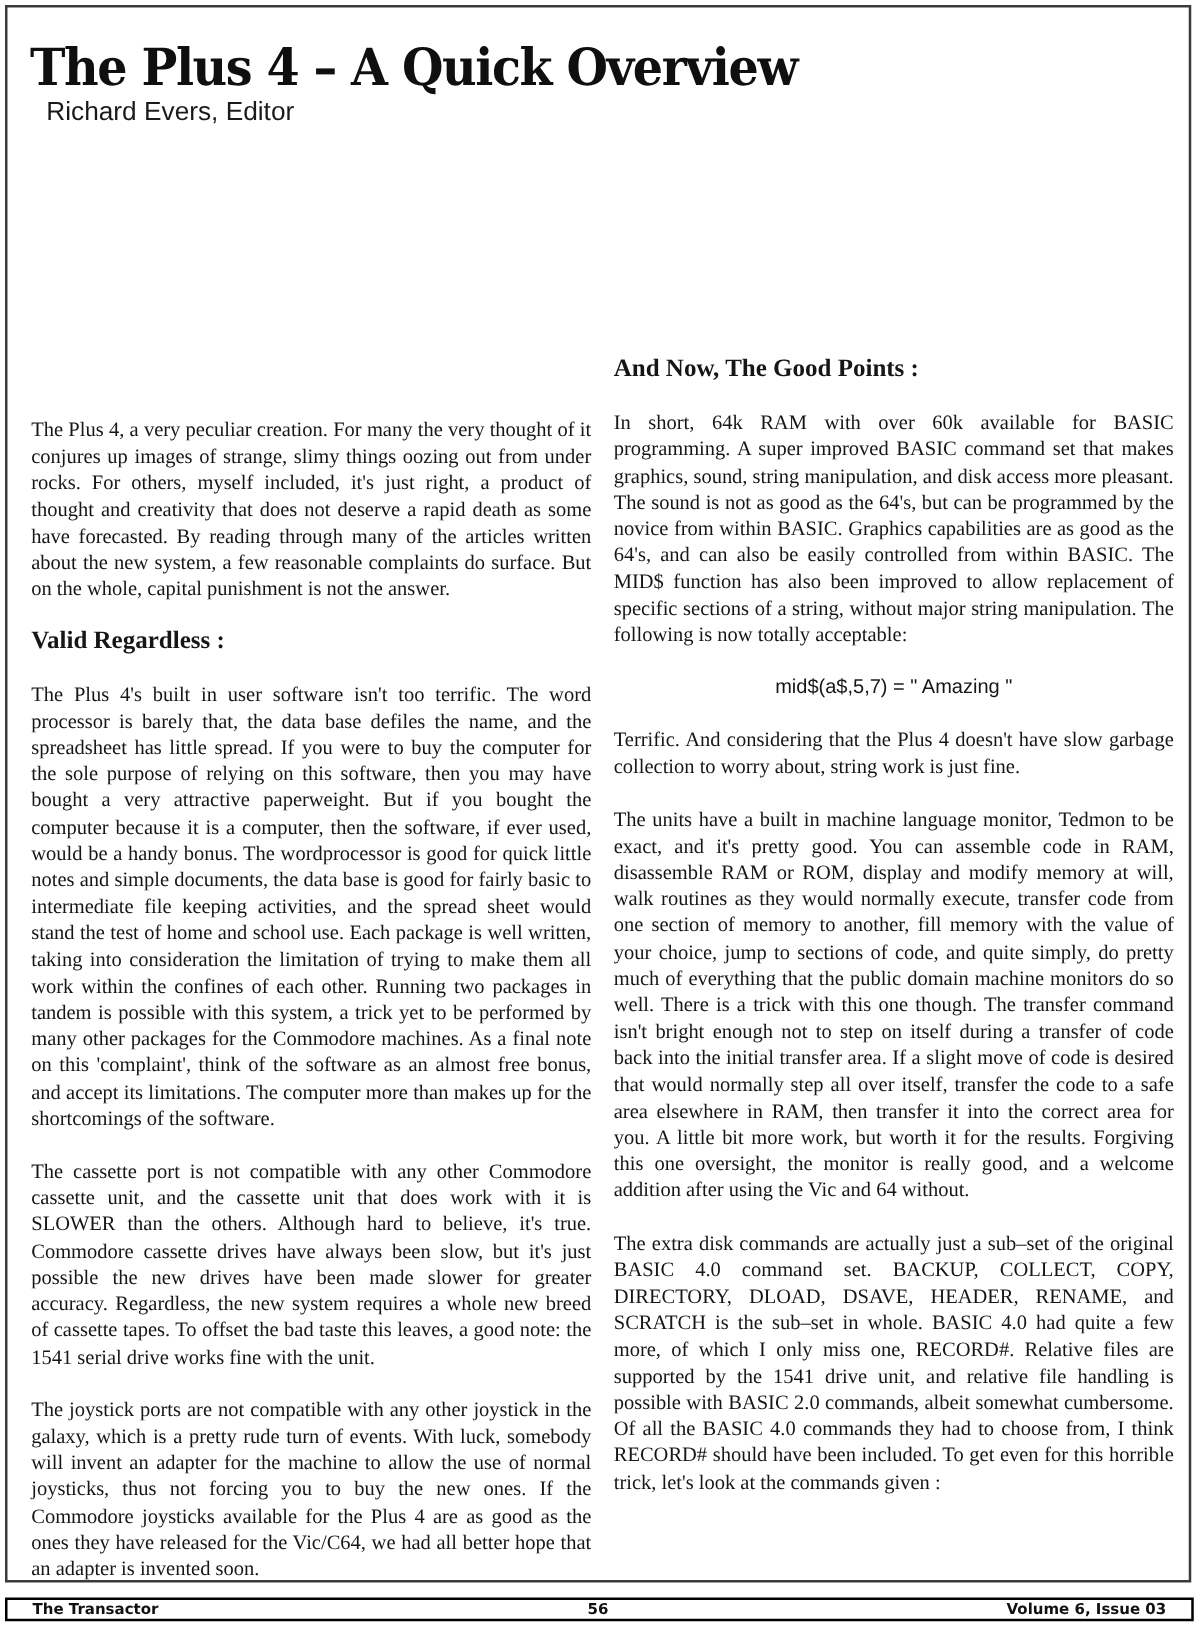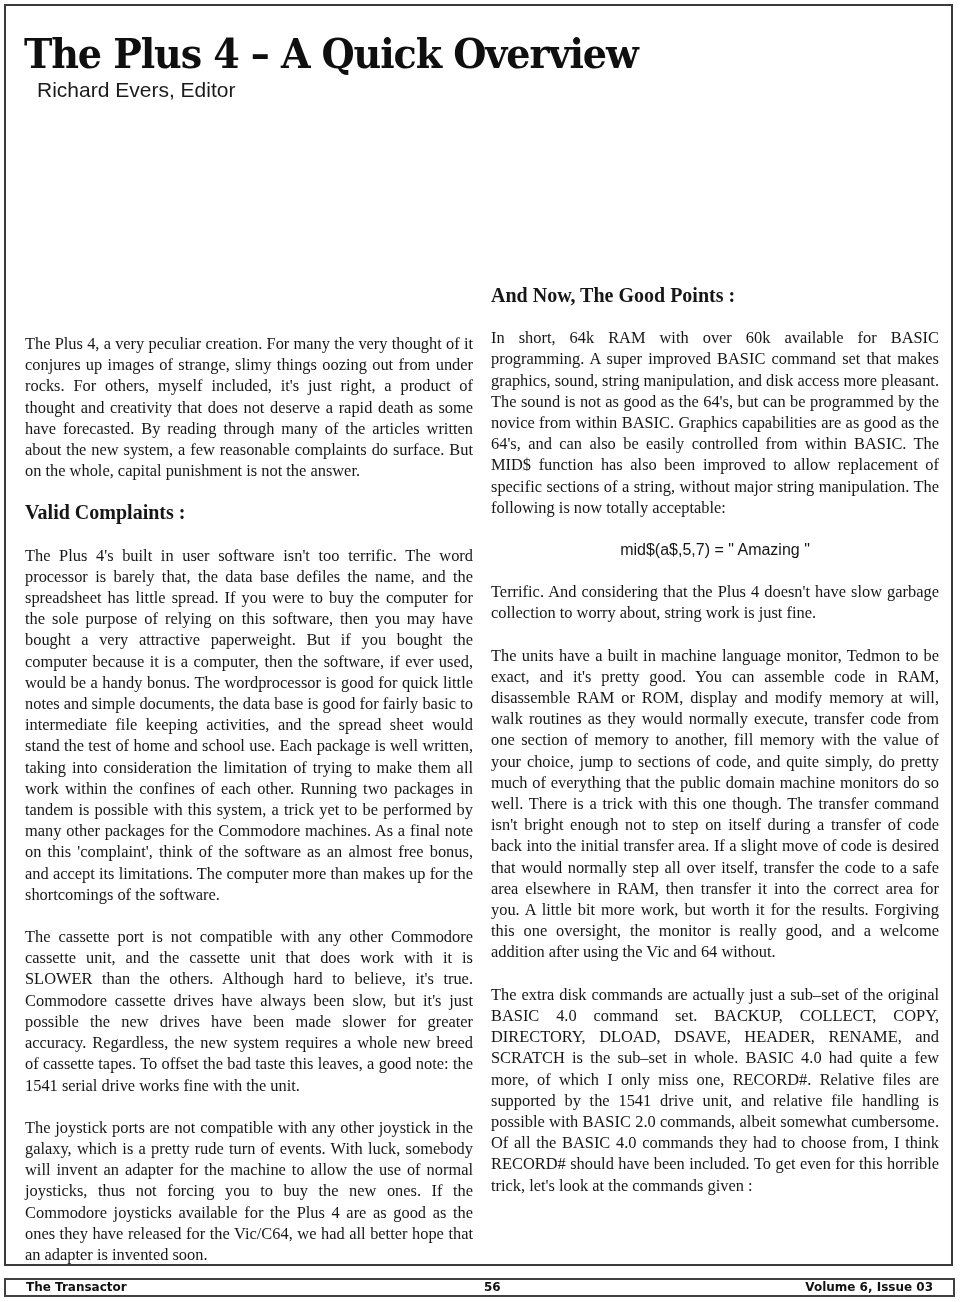--- a/index.html
+++ b/index.html
@@ -7,37 +7,37 @@
   .frame { position: absolute; left: 4px; top: 4px; width: 949px; height: 1262px; border: 2px solid #3a3a3a; border-top-width: 2px; box-sizing: border-box; }
   .title { position: absolute; left: 24px; top: 30px; font-family: "DejaVu Serif", serif; font-weight: bold; font-size: 41px; letter-spacing: -1.2px; color: #0f0f0f; margin: 0; white-space: nowrap; transform: scaleX(0.93); transform-origin: left top; }
   .byline { position: absolute; left: 25px; top: 78px; font-family: "Liberation Sans", sans-serif; font-size: 21px; color: #1a1a1a; margin-left: 12px; }
   .col { position: absolute; top: 285px; width: 448px; font-size: 16.4px; line-height: 21.2px; }
   .col.left { left: 25px; margin-top: 48px; }
   .col.right { left: 491px; }
   .col p { margin: 0 0 21px 0; text-align: justify; }
   .col h3 { margin: 0 0 21px 0; font-size: 20px; font-weight: bold; line-height: 21.2px; }
   .code { text-align: center !important; font-family: "Liberation Sans", sans-serif; font-size: 16px; margin: 0 0 21px 0; }
   .underline { text-decoration-thickness: 1px; text-underline-offset: 3px; }
-  .footer { position: absolute; left: 4px; top: 1278px; width: 951px; height: 19px; border: 2px solid #404040; box-sizing: border-box; font-family: "DejaVu Sans", sans-serif; font-weight: bold; font-size: 12px; line-height: 15px; color: #111; }
+  .footer { position: absolute; left: 4px; top: 1278px; width: 951px; height: 19px; border: 2px solid #000000; box-sizing: border-box; font-family: "DejaVu Sans", sans-serif; font-weight: bold; font-size: 12px; line-height: 15px; color: #111; }
   .footer span { position: absolute; top: 0; }
   .f-left { left: 20px; }
-  .f-center { left: 478px; }
+  .f-center { left: 464px; }
   .f-right { right: 20px; }
 </style>
 </head>
 <body>
 
 <div class="frame"></div>
 
 <h1 class="title">The Plus 4 – A Quick Overview</h1>
 <div class="byline">Richard Evers, Editor</div>
 
 <div class="col left">
   <p>The Plus 4, a very peculiar creation. For many the very thought of it conjures up images of strange, slimy things oozing out from under rocks. For others, myself included, it's just right, a product of thought and creativity that does not deserve a rapid death as some have forecasted. By reading through many of the articles written about the new system, a few reasonable complaints do surface. But on the whole, capital punishment is not the answer.</p>
-  <h3>Valid Complaints :</h3>
+  <h3>Valid Regardless :</h3>
   <p>The Plus 4's built in user software isn't too terrific. The word processor is barely that, the data base defiles the name, and the spreadsheet has little spread. If you were to buy the computer for the sole purpose of relying on this software, then you may have bought a very attractive paperweight. But if you bought the computer because it is a computer, then the software, if ever used, would be a handy bonus. The wordprocessor is good for quick little notes and simple documents, the data base is good for fairly basic to intermediate file keeping activities, and the spread sheet would stand the test of home and school use. Each package is well written, taking into consideration the limitation of trying to make them all work within the confines of each other. Running two packages in tandem is possible with this system, a trick yet to be performed by many other packages for the Commodore machines. As a final note on this 'complaint', think of the software as an almost free bonus, and accept its limitations. The computer more than makes up for the shortcomings of the software.</p>
   <p><span>The cassette port is not compatible with any other Commodore cassette unit, and the cassette unit that does work with it is SLOWER than the others. </span><span class="underline">Although hard to believe, it's true.</span><span> Commodore cassette drives have always been slow, but it's just possible the new drives have been made slower for greater accuracy. Regardless, the new system requires a whole new breed of cassette tapes. To offset the bad taste this leaves, a good note: the 1541 serial drive works fine with the unit.</span></p>
   <p>The joystick ports are not compatible with any other joystick in the galaxy, which is a pretty rude turn of events. With luck, somebody will invent an adapter for the machine to allow the use of normal joysticks, thus not forcing you to buy the new ones. If the Commodore joysticks available for the Plus 4 are as good as the ones they have released for the Vic/C64, we had all better hope that an adapter is invented soon.</p>
 </div>
 
 <div class="col right">
   <h3>And Now, The Good Points :</h3>
   <p>In short, 64k RAM with over 60k available for BASIC programming. A super improved BASIC command set that makes graphics, sound, string manipulation, and disk access more pleasant. The sound is not as good as the 64's, but can be programmed by the novice from within BASIC. Graphics capabilities are as good as the 64's, and can also be easily controlled from within BASIC. The MID$ function has also been improved to allow replacement of specific sections of a string, without major string manipulation. The following is now totally acceptable:</p>
   <p class="code">mid$(a$,5,7) = " Amazing "</p>
   <p>Terrific. And considering that the Plus 4 doesn't have slow garbage collection to worry about, string work is just fine.</p>

